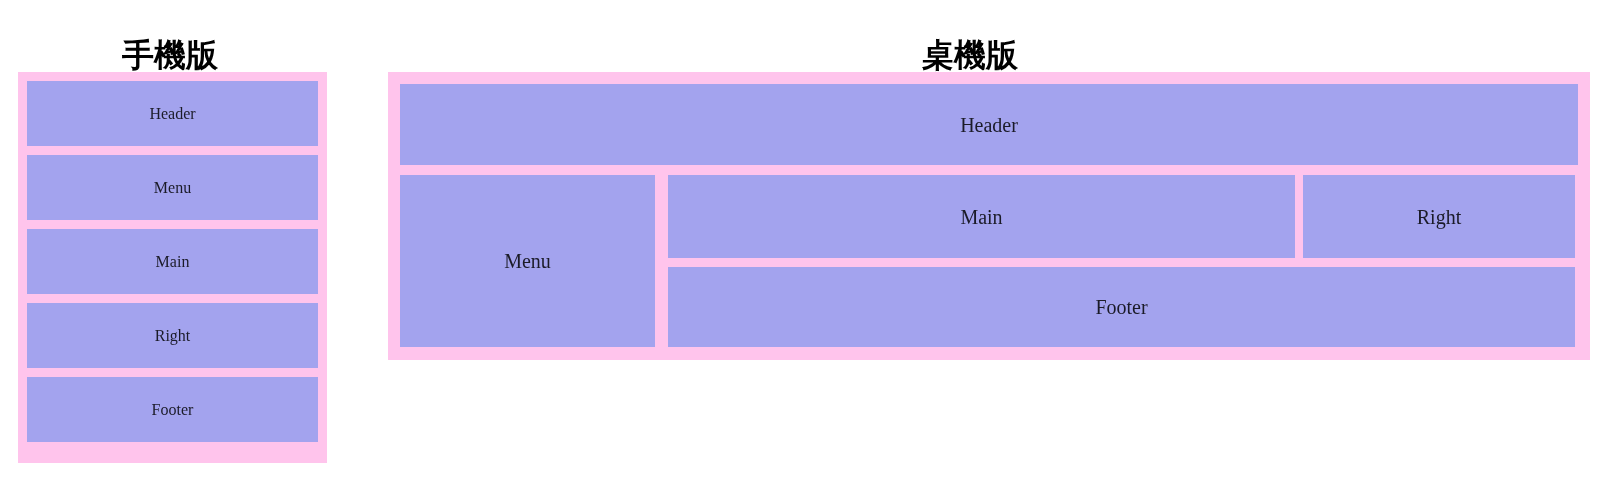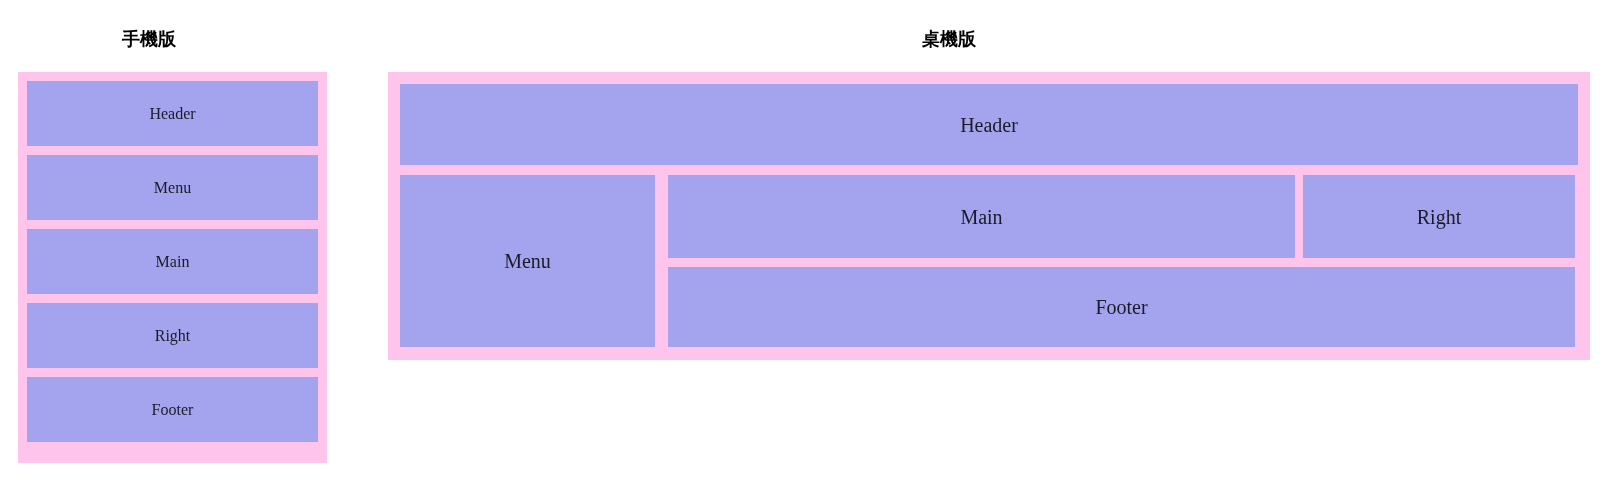--- a/index.html
+++ b/index.html
@@ -11,23 +11,23 @@
     width: 1600px;
     height: 489px;
     position: relative;
     font-family: "Liberation Serif", "DejaVu Serif", serif;
     overflow: hidden;
   }
 
   
   .section-title {
     position: absolute;
-    font-family: Liberation Sans, sans-serif;
+    font-family: Liberation Mono, monospace;
     font-weight: bold;
-    font-size: 18px;
+    font-size: 32px;
     color: #000000;
     white-space: nowrap;
     line-height: 1;
   }
   #mobile-title { left: 122px; top: 15px; }
   #desktop-title { left: 922px; top: 15px; }
 
   
   .frame {
     position: absolute;

